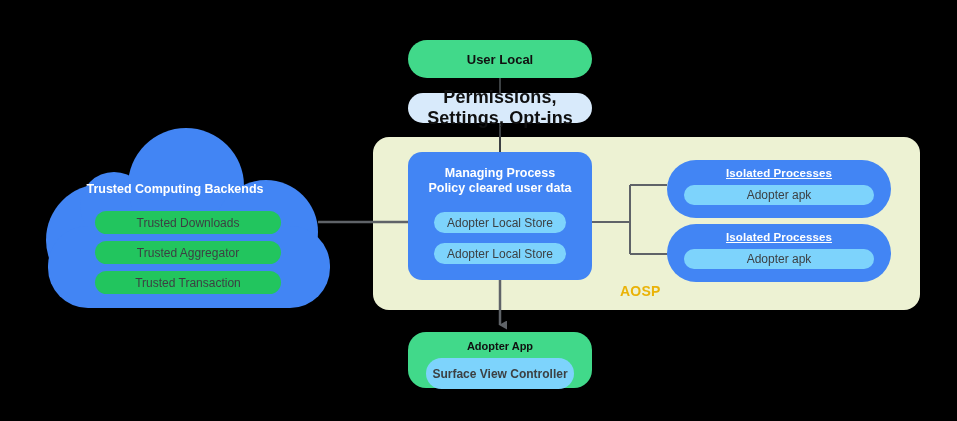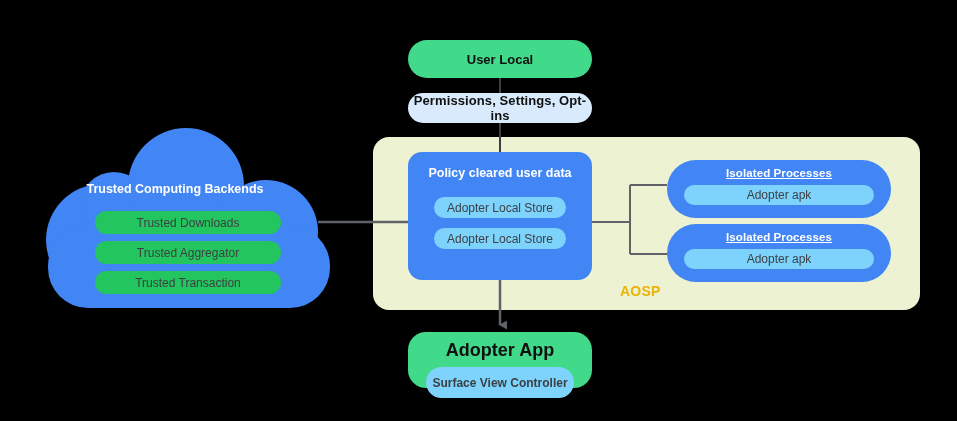--- a/index.html
+++ b/index.html
@@ -61,21 +61,21 @@
     background: #41D98A;
     color: #101010;
     font-weight: bold;
   }
 
   
   .lightblue {
     background: #D8EAFB;
     color: #101010;
     font-weight: bold;
-    font-size: 13px;
+    font-size: 18px;
     letter-spacing: 0.1px;
   }
 
   
   .blue {
     background: #4285F4;
     color: #ffffff;
   }
 
   
@@ -151,21 +151,21 @@
 
   
   .adopter-app {
     left: 408px; top: 332px;
     width: 184px; height: 56px;
     border-radius: 18px;
     z-index: 5;
     padding-top: 8px;
   }
   .adopter-title {
-    font-size: 18px;
+    font-size: 11px;
     font-weight: bold;
     text-align: center;
     color: #101010;
   }
   .adopter-app .white-pill {
     width: 148px; height: 31px;
     margin: 6px auto 0 auto;
   }
 
   
@@ -249,20 +249,21 @@
       <div class="cloud-pill cp2">Trusted Aggregator</div>
       <div class="cloud-pill cp3">Trusted Transaction</div>
     </div>
   </div>
 
   <div class="abs pill green user-data">User Local</div>
 
   <div class="abs pill lightblue permissions">Permissions,  Settings, Opt-ins</div>
 
   <div class="abs blue managing">
+    <div class="managing-title">Managing Process</div>
     <div class="managing-title">Policy cleared user data</div>
     <div class="white-pill ms1">Adopter Local Store</div>
     <div class="white-pill ms2">Adopter Local Store</div>
   </div>
 
   <div class="abs blue isolated iso1">
     <div class="iso-title">Isolated Processes</div>
     <div class="white-pill">Adopter apk</div>
   </div>
 

